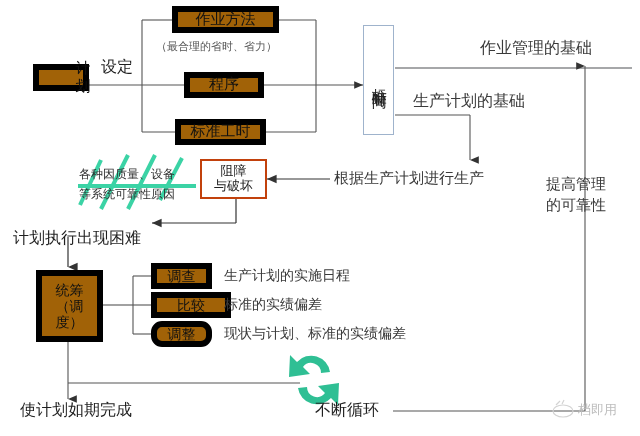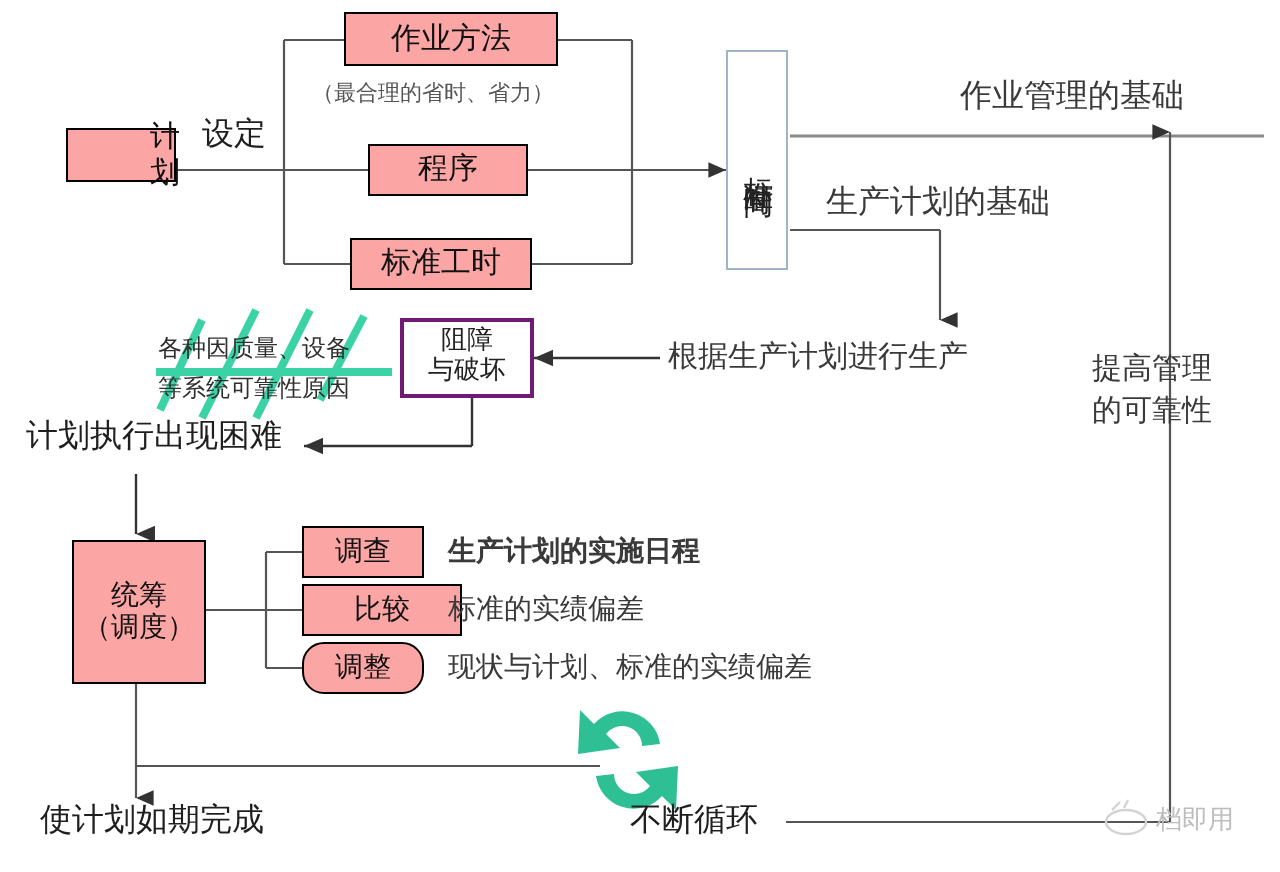--- a/index.html
+++ b/index.html
@@ -10,24 +10,24 @@
   }
   #canvas{position:absolute;left:0;top:0;width:640px;height:436px;}
   .svg-layer{position:absolute;left:0;top:0;width:640px;height:436px;}
 
   .node{
     position:absolute;box-sizing:border-box;
     display:flex;align-items:center;justify-content:center;
     text-align:center;line-height:1.15;
   }
   .green{
-    background:#fca5a5;border:1px solid #000000;color:#111111;
+    background:#a16207;border:6px solid #000000;color:#111111;
   }
   .white-green{
-    background:#ffffff;border:2px solid #701a75;color:#222222;
+    background:#ffffff;border:2px solid #c2410c;color:#222222;
   }
   .white-blue{
     background:#ffffff;border:1px solid #9fb3cc;color:#222222;
   }
   .vtext{
     writing-mode:vertical-rl;text-orientation:upright;
     letter-spacing:2px;
   }
   .lbl{position:absolute;white-space:pre;color:#3a3a3a;}
   .lbl.dark{color:#1f1f1f;}
@@ -151,29 +151,29 @@
   <div class="lbl" style="left:79px;top:166px;font-size:12px;color:#2f2f2f;">各种因质量、设备</div>
   <div class="lbl" style="left:79px;top:186px;font-size:12px;color:#2f2f2f;">等系统可靠性原因</div>
 
   <div class="node white-green" style="left:200px;top:159px;width:67px;height:40px;flex-direction:column;font-size:13px;">
     <span>阻障</span>
     <span>与破坏</span>
   </div>
 
   <div class="lbl" style="left:334px;top:169px;font-size:15px;">根据生产计划进行生产</div>
 
-  <div class="lbl dark" style="left:13px;top:208px;font-size:16px;">计划执行出现困难</div>
+  <div class="lbl dark" style="left:13px;top:228px;font-size:16px;">计划执行出现困难</div>
 
   <div class="node green" style="left:36px;top:270px;width:67px;height:72px;flex-direction:column;font-size:14px;">
     <span>统筹</span>
     <span>（调度）</span>
   </div>
 
   <div class="node green" style="left:151px;top:263px;width:61px;height:26px;font-size:14px;">调查</div>
-  <div class="lbl" style="left:224px;top:267px;font-size:14px;font-weight:bold;">生产计划的实施日程</div>
+  <div class="lbl" style="left:224px;top:267px;font-size:14px;">生产计划的实施日程</div>
 
   <div class="node green" style="left:151px;top:292px;width:80px;height:26px;font-size:14px;">比较</div>
   <div class="lbl" style="left:224px;top:296px;font-size:14px;">标准的实绩偏差</div>
 
   <div class="node green" style="left:151px;top:321px;width:61px;height:26px;font-size:14px;border-radius:11px;">调整</div>
   <div class="lbl" style="left:224px;top:325px;font-size:14px;">现状与计划、标准的实绩偏差</div>
 
   <div class="lbl dark" style="left:20px;top:400px;font-size:16px;">使计划如期完成</div>
 
   <div class="lbl dark" style="left:315px;top:400px;font-size:16px;">不断循环</div>

